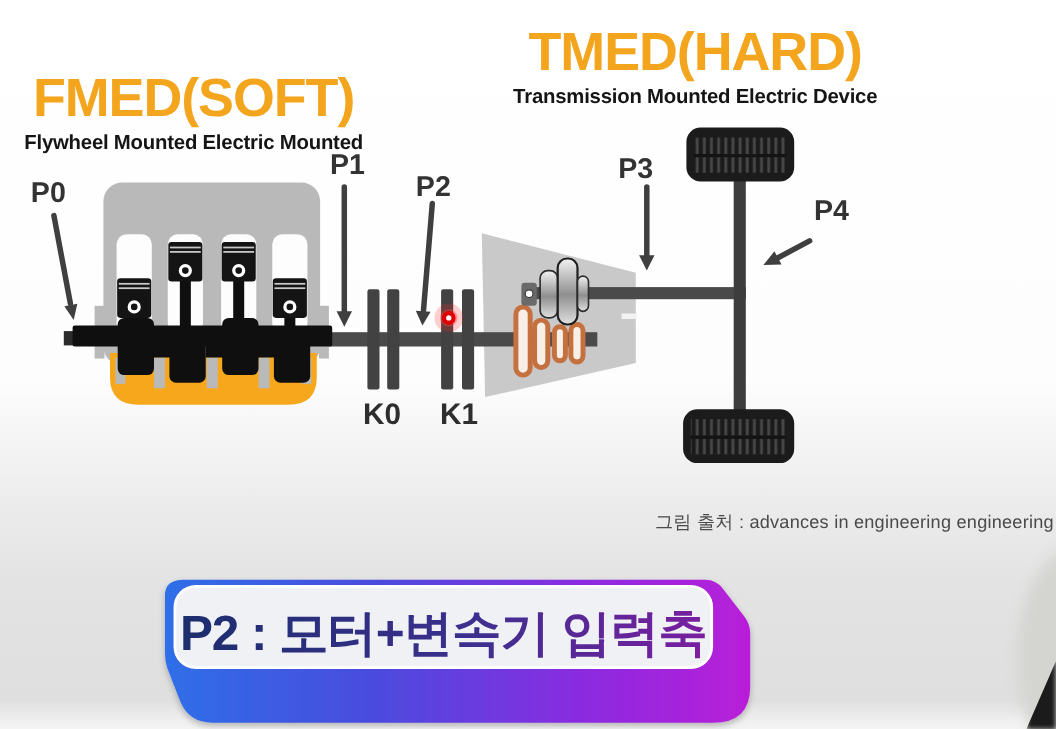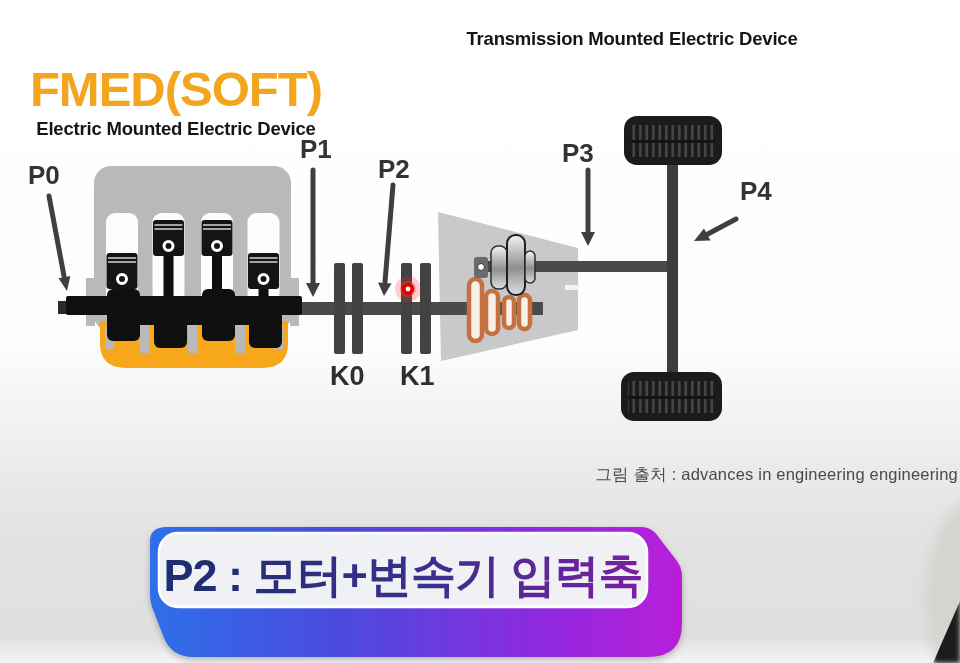--- a/index.html
+++ b/index.html
@@ -29,23 +29,24 @@
     clip-path:polygon(100% 0,100% 100%,0 100%);background:#1b1b1b;filter:blur(2.5px);
   }
 </style>
 </head>
 <body>
 
 <div class="stage">
 
   <div class="hdr hdr-left">
     <div class="hdr-title">FMED(SOFT)</div>
-    <div class="hdr-sub">Electric Mounted Electric Device</div>
+    <div class="hdr-sub">Flywheel Mounted Electric Mounted</div>
   </div>
   <div class="hdr hdr-right">
+    <div class="hdr-title">TMED(HARD)</div>
     <div class="hdr-sub">Transmission Mounted Electric Device</div>
   </div>
 
   <svg class="layer" width="960" height="663" viewBox="0 0 960 663">
     <defs>
       <linearGradient id="silverGrad" x1="0" y1="0" x2="0" y2="1">
         <stop offset="0" stop-color="#f2f2f2"></stop>
           <stop offset="0.55" stop-color="#8f8f8f"></stop>
           <stop offset="1" stop-color="#e0e0e0"></stop>
       </linearGradient>

